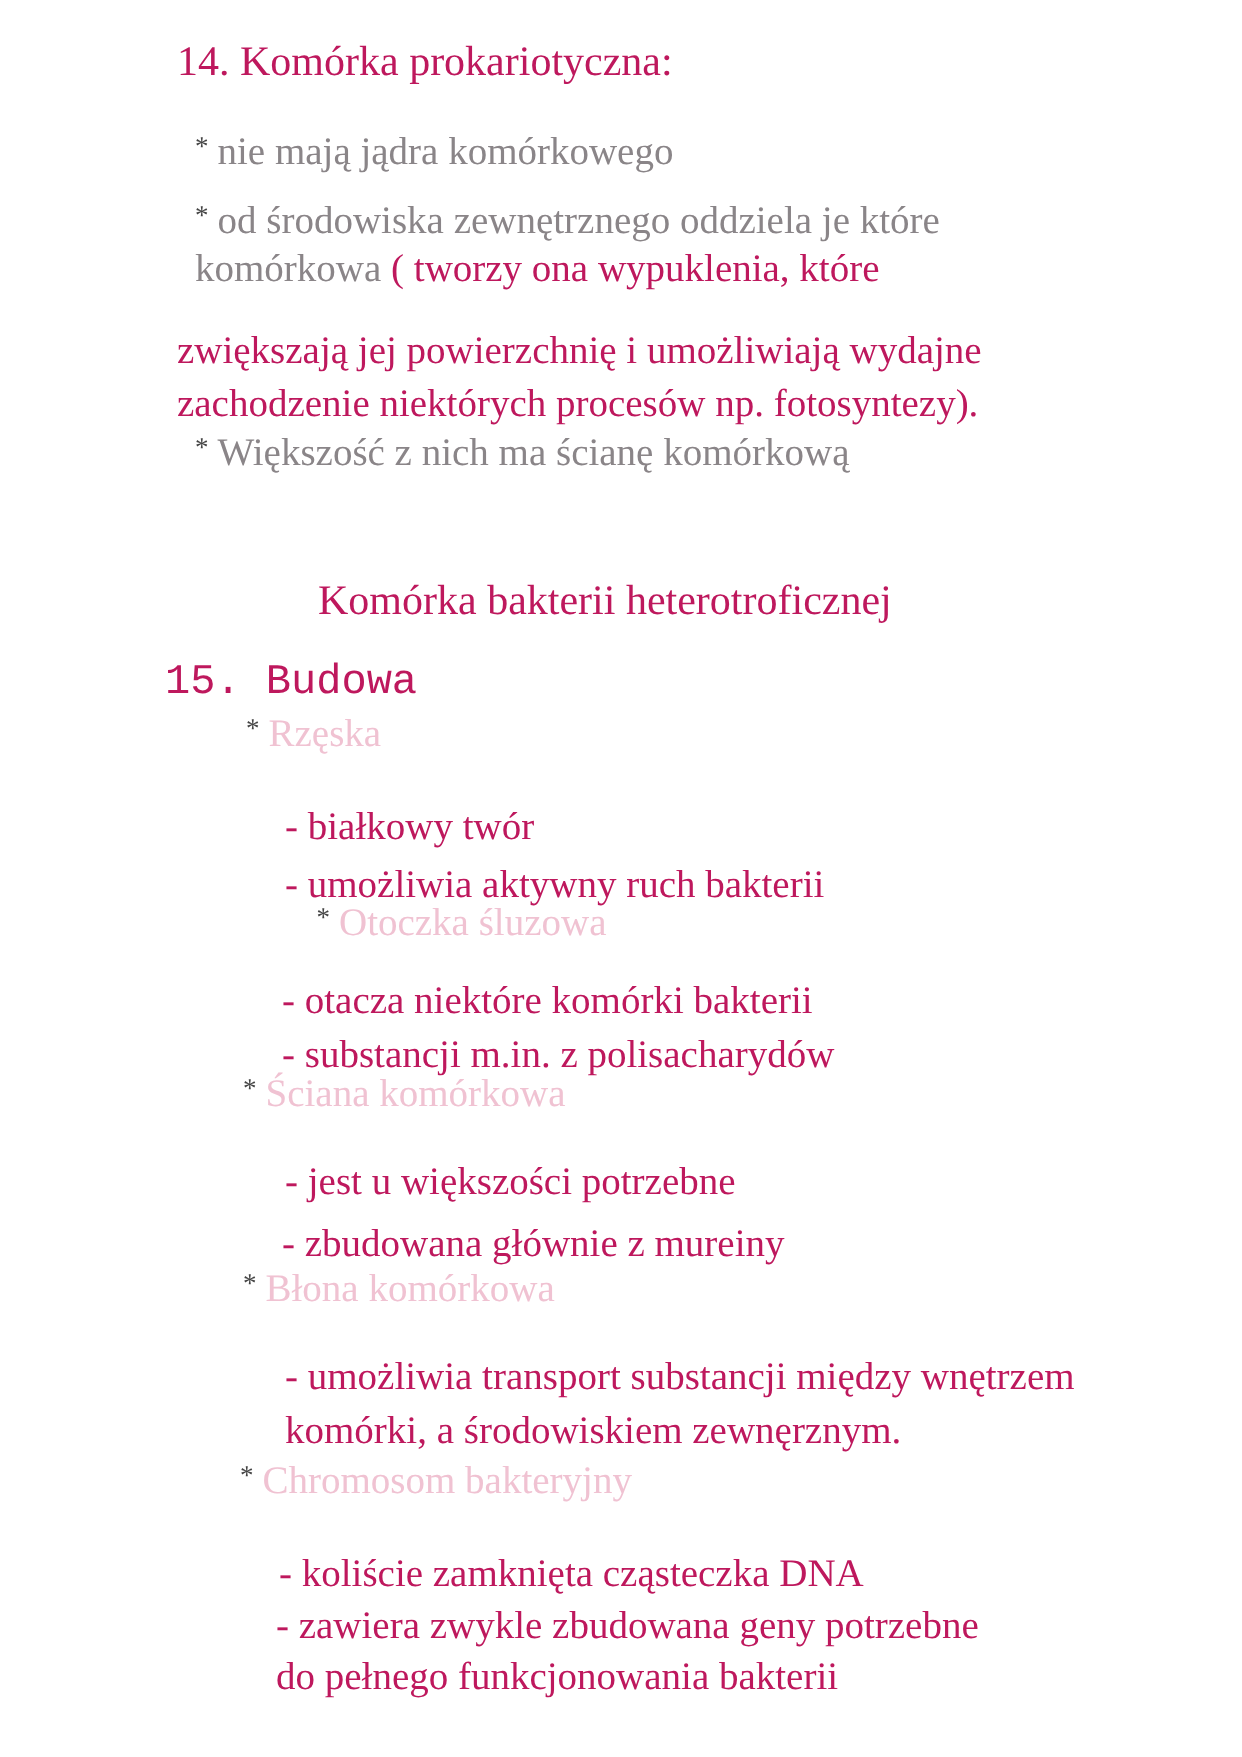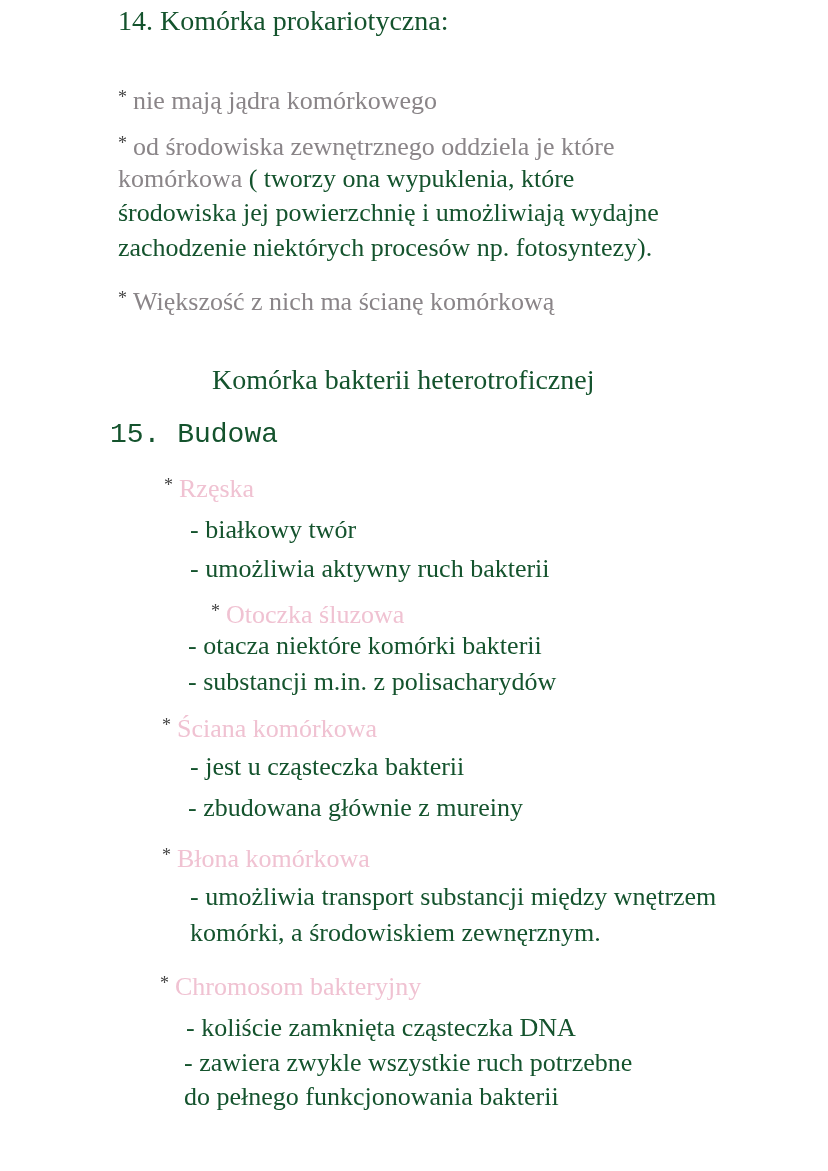--- a/index.html
+++ b/index.html
@@ -1,41 +1,41 @@
 <!DOCTYPE html>
 <html><head>
 <meta charset="utf-8">
 <style>
   html, body { margin: 0; padding: 0; background: #ffffff; }
   body { width: 828px; height: 1171px; position: relative; overflow: hidden;
          font-family: "Liberation Serif", "DejaVu Serif", serif; color: #111; }
   .line { position: absolute; white-space: nowrap; font-size: 26px; line-height: 30px; }
-  .gray { color: #8a8588; }
+  .gray { color: #8a8588; margin-left: 12px; }
   .pink { color: #f0c2d2; }
-  .black { color: #14532d; }
+  .black { color: #be185d; margin-top: 21px; }
   .star { color: #444; font-size: 18px; vertical-align: 6px; margin-right: 6px; }
   .title { font-size: 28px; }
 </style>
 </head>
 <body>
 
 <div>
   <div class="line black title" style="left:118px;top:6px;">14. Komórka prokariotyczna:</div>
 
   <div class="line gray" style="left:118px;top:82px;">
     <span class="star">*</span><span>nie mają jądra komórkowego</span>
   </div>
 
   <div class="line gray" style="left:118px;top:128px;">
     <span class="star">*</span><span>od środowiska zewnętrznego oddziela je które</span>
   </div>
   <div class="line" style="left:118px;top:164px;">
     <span class="gray">komórkowa</span><span class="black"> ( tworzy ona wypuklenia, które</span>
   </div>
-  <div class="line black" style="left:118px;top:198px;">środowiska jej powierzchnię i umożliwiają wydajne</div>
+  <div class="line black" style="left:118px;top:198px;">zwiększają jej powierzchnię i umożliwiają wydajne</div>
   <div class="line black" style="left:118px;top:233px;">zachodzenie niektórych procesów np. fotosyntezy).</div>
 
   <div class="line gray" style="left:118px;top:283px;">
     <span class="star">*</span><span>Większość z nich ma ścianę komórkową</span>
   </div>
 </div>
 
 <div class="line black title" style="left:212px;top:365px;">Komórka bakterii heterotroficznej</div>
 
 <div>
@@ -49,28 +49,28 @@
 
   <div class="line pink" style="left:170px;top:596px;margin-left:41px;">
     <span class="star">*</span><span>Otoczka śluzowa</span>
   </div>
   <div class="line black" style="left:188px;top:631px;">- otacza niektóre komórki bakterii</div>
   <div class="line black" style="left:188px;top:667px;">- substancji m.in. z polisacharydów</div>
 
   <div class="line pink" style="left:162px;top:710px;">
     <span class="star">*</span><span>Ściana komórkowa</span>
   </div>
-  <div class="line black" style="left:190px;top:752px;">- jest u cząsteczka bakterii</div>
+  <div class="line black" style="left:190px;top:752px;">- jest u większości potrzebne</div>
   <div class="line black" style="left:188px;top:793px;">- zbudowana głównie z mureiny</div>
 
   <div class="line pink" style="left:162px;top:840px;">
     <span class="star">*</span><span>Błona komórkowa</span>
   </div>
   <div class="line black" style="left:190px;top:882px;">- umożliwia transport substancji między wnętrzem</div>
   <div class="line black" style="left:190px;top:918px;">komórki, a środowiskiem zewnęrznym.</div>
 
   <div class="line pink" style="left:160px;top:968px;">
     <span class="star">*</span><span>Chromosom bakteryjny</span>
   </div>
   <div class="line black" style="left:186px;top:1013px;">- koliście zamknięta cząsteczka DNA</div>
-  <div class="line black" style="left:184px;top:1048px;">- zawiera zwykle wszystkie ruch potrzebne</div>
+  <div class="line black" style="left:184px;top:1048px;">- zawiera zwykle zbudowana geny potrzebne</div>
   <div class="line black" style="left:184px;top:1082px;">do pełnego funkcjonowania bakterii</div>
 </div>
 
 </body></html>

